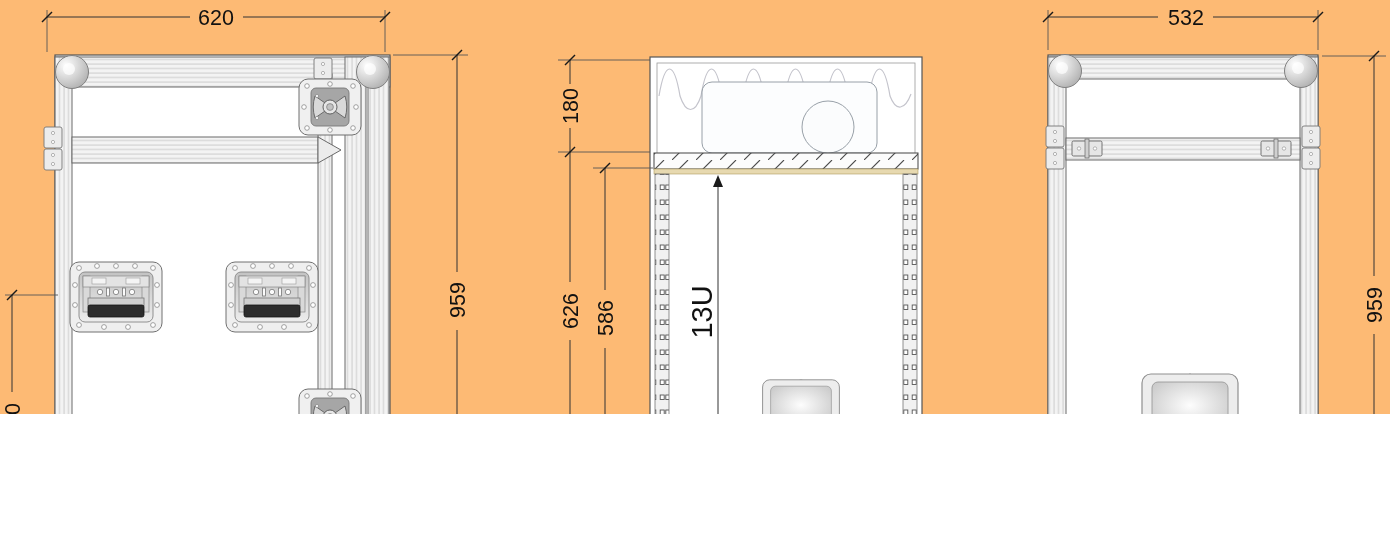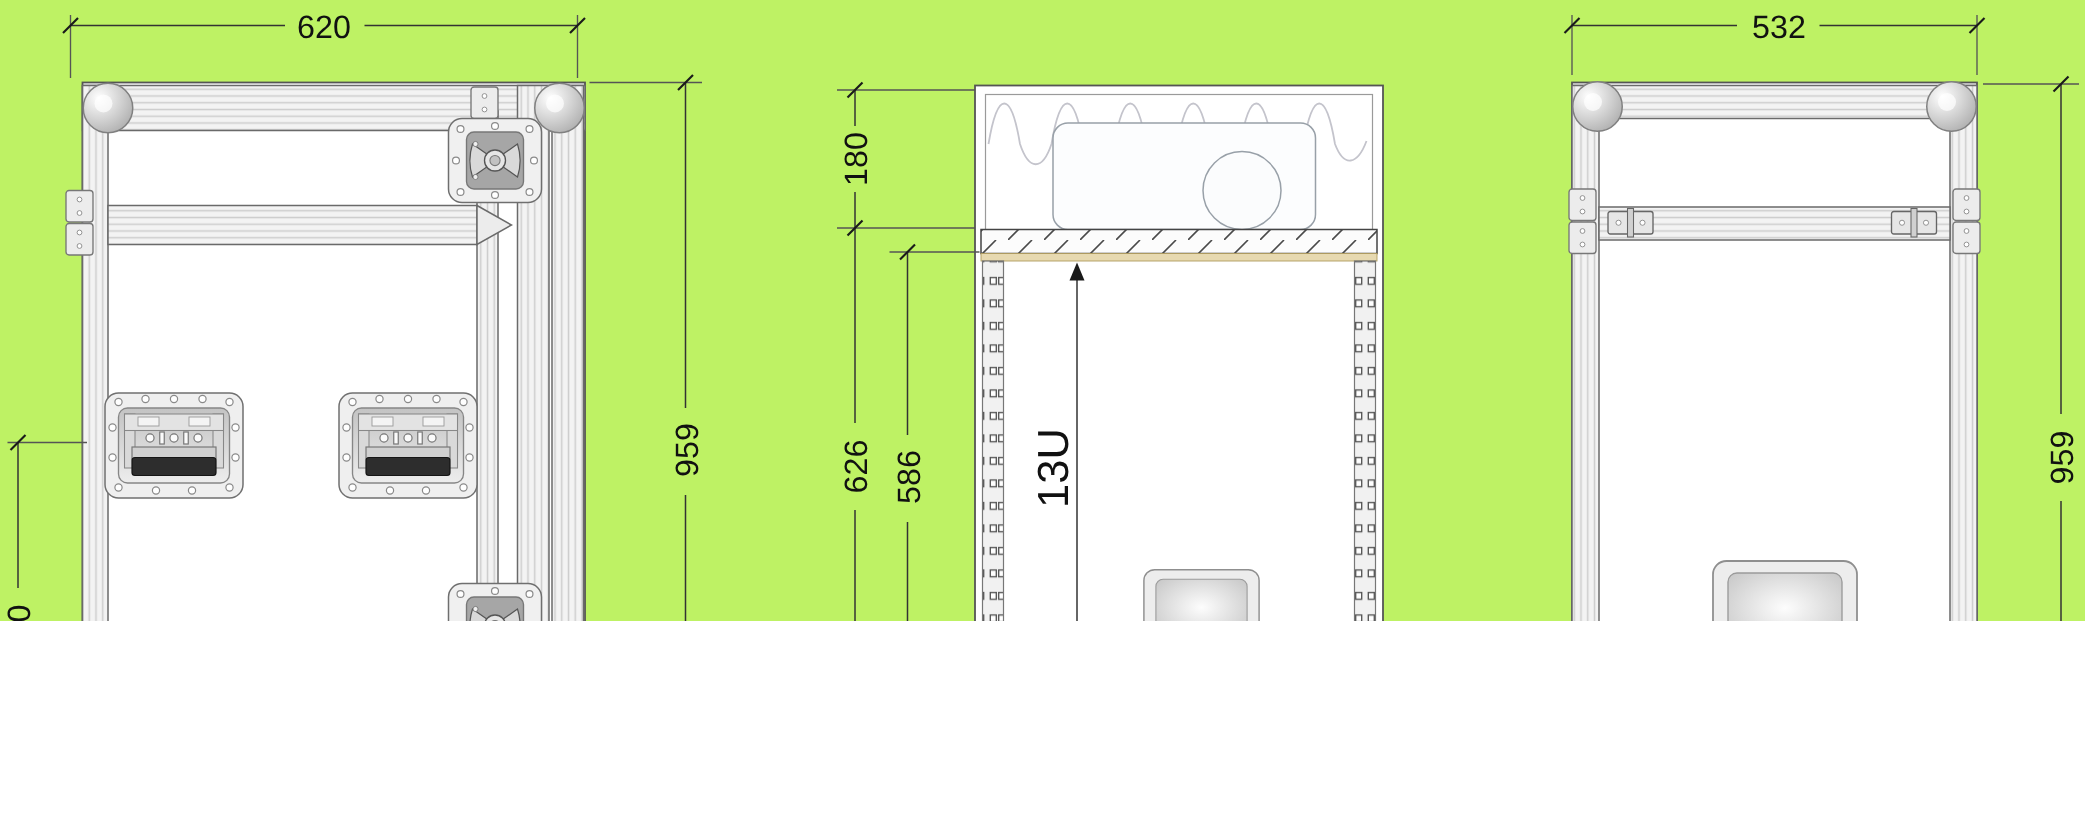--- a/index.html
+++ b/index.html
@@ -1,16 +1,16 @@
 <!DOCTYPE html>
 <html><head>
 <meta charset="utf-8">
 <style>
   html,body{margin:0;padding:0;background:#ffffff;}
-  #canvas{position:relative;width:1390px;height:414px;background:#bef264;overflow:hidden;}
+  #canvas{position:relative;width:1390px;height:414px;background:#fdba74;overflow:hidden;}
   svg text{font-family:"Liberation Sans","DejaVu Sans",sans-serif;fill:#111;}
   .dimtext{font-size:21.5px;}
   .racktext{font-size:29px;}
   .dimline{stroke:#333;stroke-width:1;fill:none;}
   .ext{stroke:#555;stroke-width:0.9;fill:none;}
   .tick{stroke:#1a1a1a;stroke-width:1.4;}
   .frame{stroke:#6a6a6a;stroke-width:1;}
   .panel{fill:#ffffff;stroke:#555;stroke-width:1.2;}
   .thin{stroke:#9a9a9a;stroke-width:0.8;fill:none;}
 </style>

